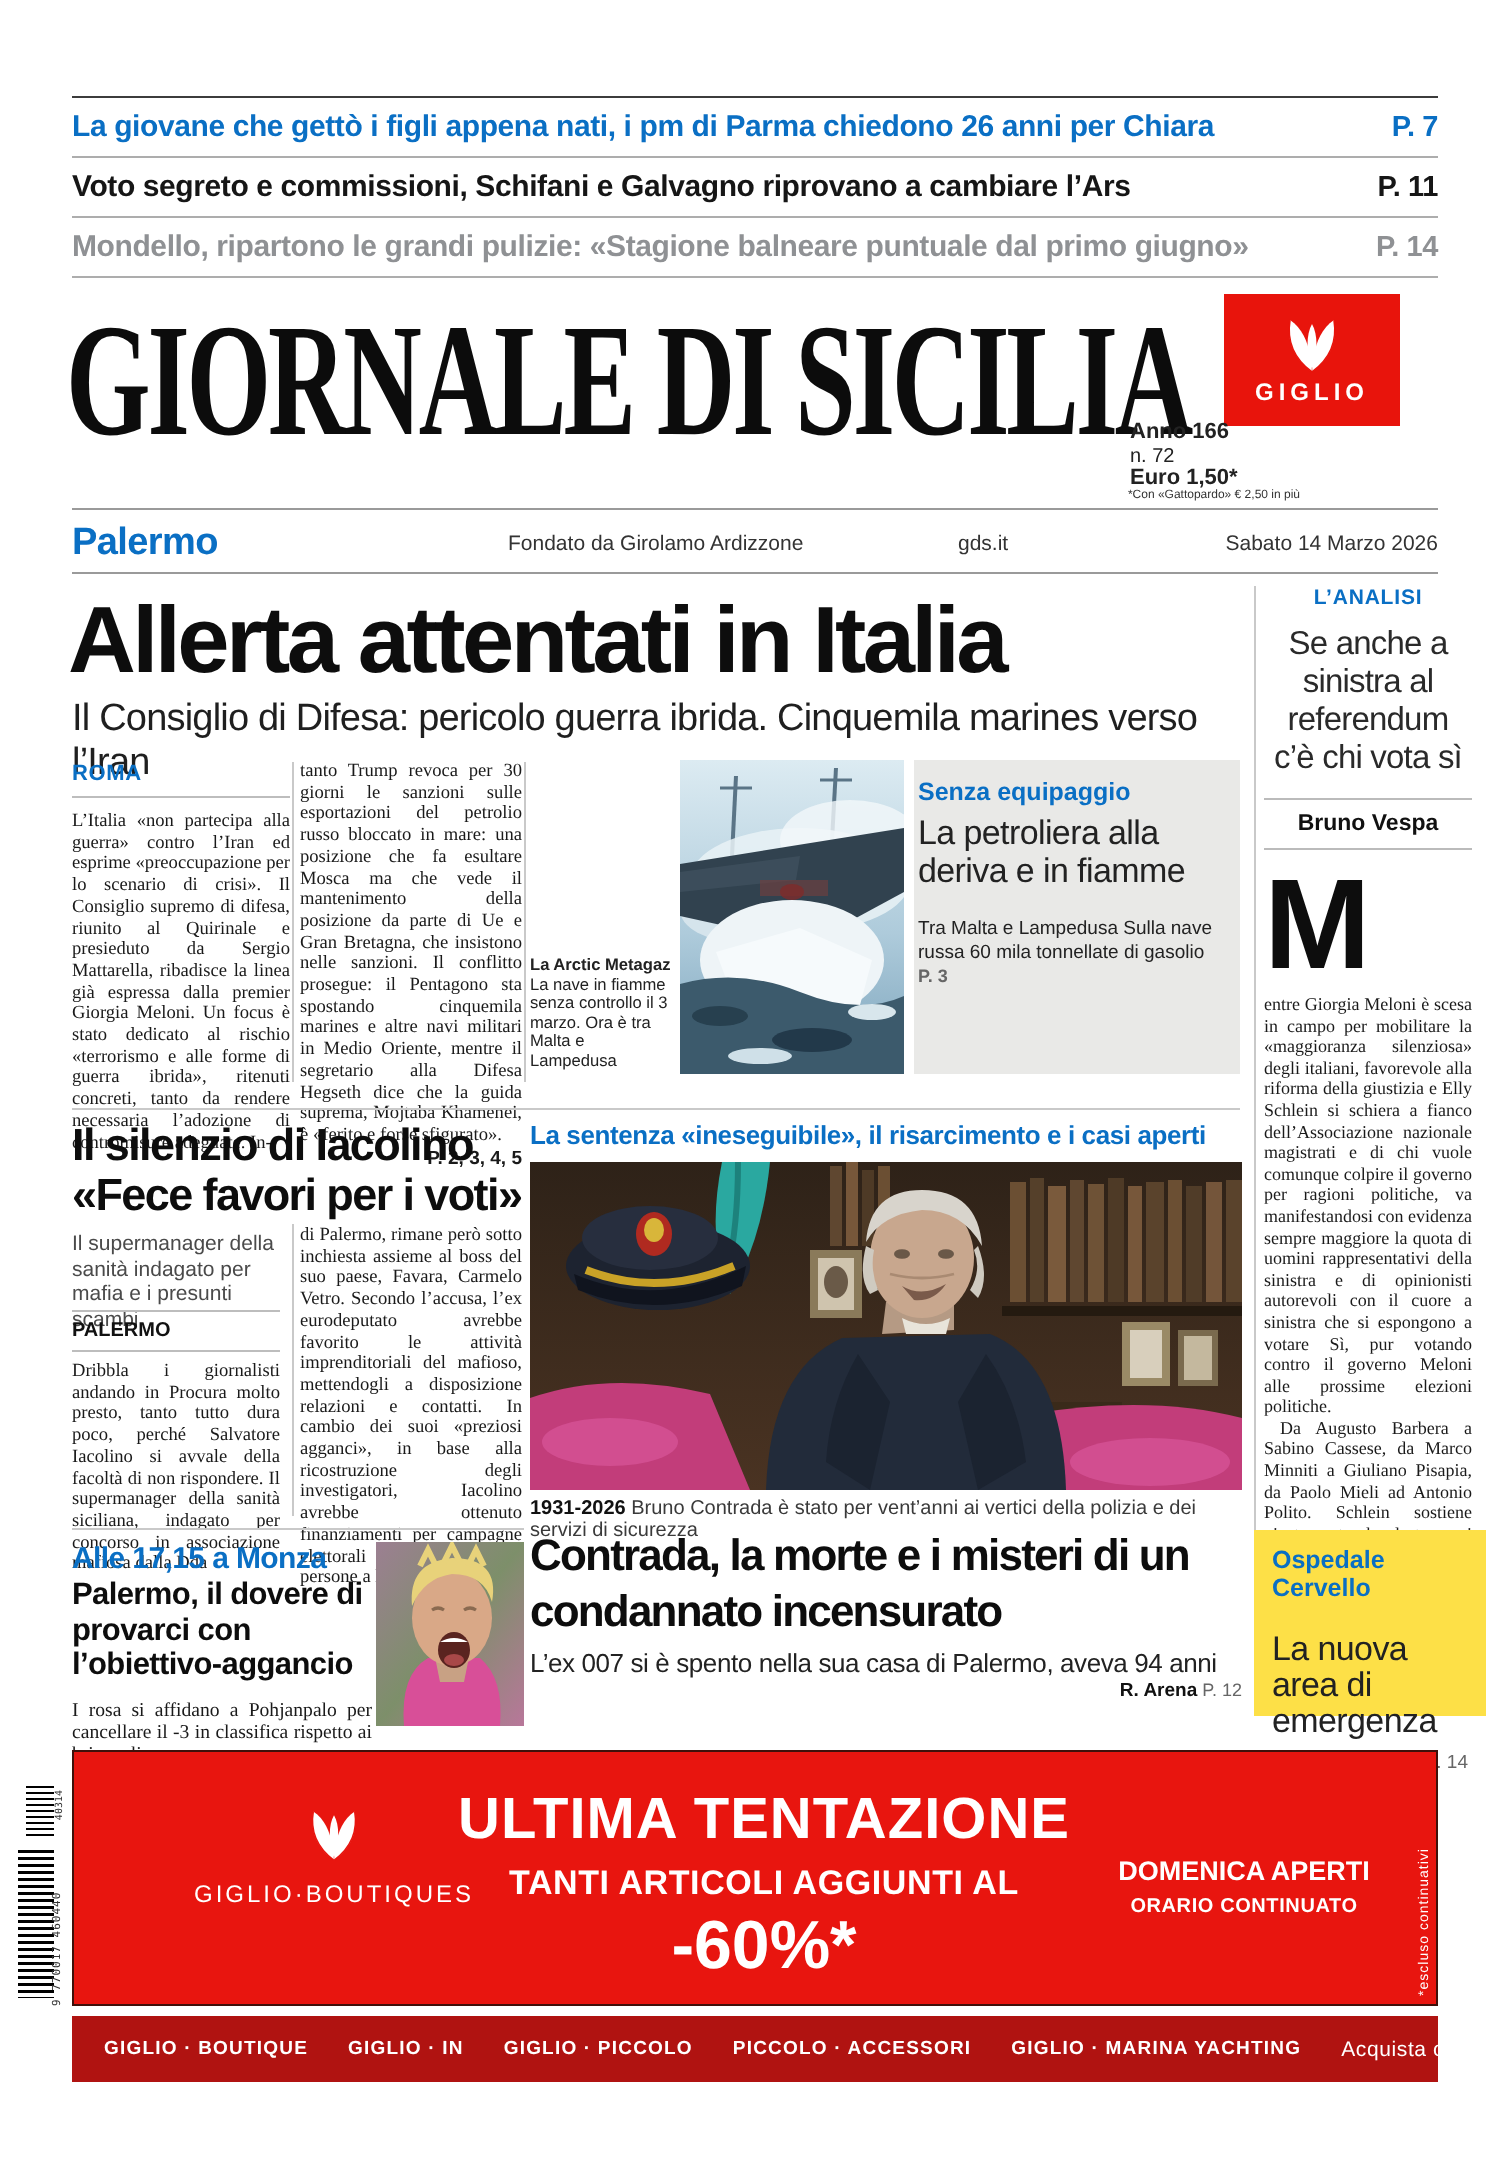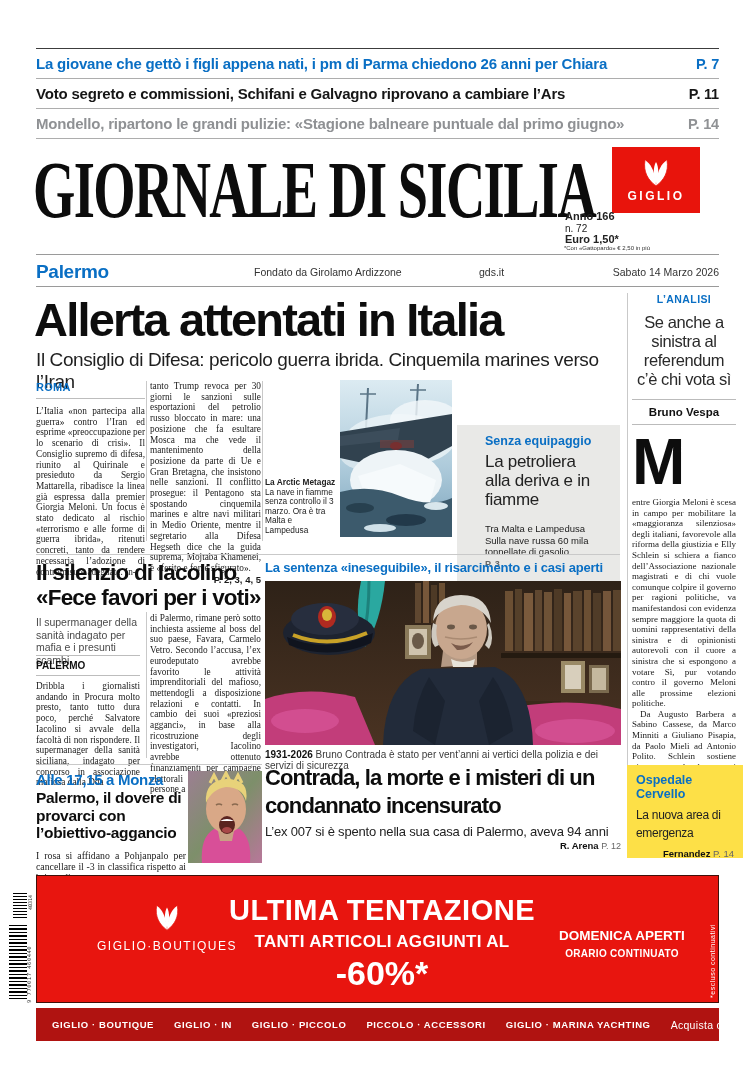--- a/index.html
+++ b/index.html
@@ -42,40 +42,40 @@
   .bodytxt { font-family:"Liberation Serif", serif; font-size:9.3px; line-height:10.7px; color:#1a1a1a; text-align:justify; }
   .pages-b { font-weight:bold; font-size:9.5px; text-align:right; color:#1a1a1a; font-family:"Liberation Sans", sans-serif; }
 
   #lead-col1 { left:36px; top:381px; width:109px; }
   #lead-col1 .rule { height:1px; background:#bdbdbd; margin:5px 0 7px; }
   #lead-col2 { left:150px; top:381px; width:111px; }
   #shipcap { left:265px; top:478px; width:72px; font-size:8.3px; line-height:9.6px; color:#222; }
   #shipcap .b { font-weight:bold; }
   #ship-photo { left:340px; top:380px; width:112px; height:157px; }
 
-  #tanker-box { left:457px; top:380px; width:163px; height:157px; background:#e9e9e7; padding:9px 28px;margin-top:45px; }
+  #tanker-box { left:457px; top:380px; width:163px; height:157px; background:#e9e9e7; padding:9px 2px; }
   #tanker-box .k { font-size:12.5px; font-weight:bold; color:#0a6fc4; }
   #tanker-box .t { font-size:17px; line-height:19px; color:#222; margin-top:4px; letter-spacing:-0.3px; }
   #tanker-box .s { font-size:9.5px; line-height:11.5px; color:#222; margin-top:14px; }
   #tanker-box .p { font-size:9px; color:#666; text-align:left; margin-top:1px; font-weight:bold; }
 
   
   #an-col { left:632px; top:293px; width:104px; }
   #an-kicker { text-align:center; font-size:10.5px; font-weight:bold; color:#0a6fc4; letter-spacing:0.4px; }
   #an-title { text-align:center; font-size:16.5px; line-height:19px; color:#2a2a2a; margin-top:8px; letter-spacing:-0.4px; }
   #an-byline { text-align:center; font-size:11.5px; font-weight:bold; color:#111; border-top:1px solid #bbb; border-bottom:1px solid #bbb; padding:6px 0; margin-top:10px; }
   #an-drop { font-size:64px; font-weight:bold; line-height:58px; color:#0d0d0d; margin-top:8px; }
   #an-body1, #an-body2 { font-family:"Liberation Serif", serif; font-size:9px; line-height:10.6px; text-align:justify; color:#1a1a1a; }
   #an-body1 { margin-top:6px; }
   #an-body2 { text-indent:8px; }
   #an-more { font-size:9px; font-weight:bold; text-align:right; margin-top:1px; }
 
   #cervello-box { left:627px; top:765px; width:116px; height:93px; background:#fde047; padding:8px 9px; }
   #cervello-box .k { font-size:12.5px; font-weight:bold; color:#0a6fc4; }
-  #cervello-box .t { font-size:12px; line-height:18px; color:#222; margin-top:5px; letter-spacing:-0.3px; }
+  #cervello-box .t { font-size:17px; line-height:18px; color:#222; margin-top:15px; letter-spacing:-0.3px; }
   #cervello-box .by { font-size:9.5px; text-align:right; margin-top:6px; color:#666; }
   #cervello-box .by b { color:#111; }
 
   
   #iac-headline { left:36px; top:560px; width:232px; font-size:22.5px; line-height:25px; font-weight:bold; letter-spacing:-0.8px; color:#0d0d0d; }
   #iac-stand { left:36px; top:616px; width:104px; font-size:10.5px; line-height:12.5px; color:#4a4a4a; }
   #iac-city  { left:36px; top:655px; width:104px; font-size:10px; font-weight:bold; color:#111; border-top:1px solid #bdbdbd; border-bottom:1px solid #bdbdbd; padding:4px 0; }
   #iac-col1  { left:36px; top:681px; width:104px; }
   #iac-col2  { left:150px; top:613px; width:111px; }
   #iac-by    { text-align:right; font-size:9px; margin-top:1px; color:#666; font-family:"Liberation Sans", sans-serif; }

